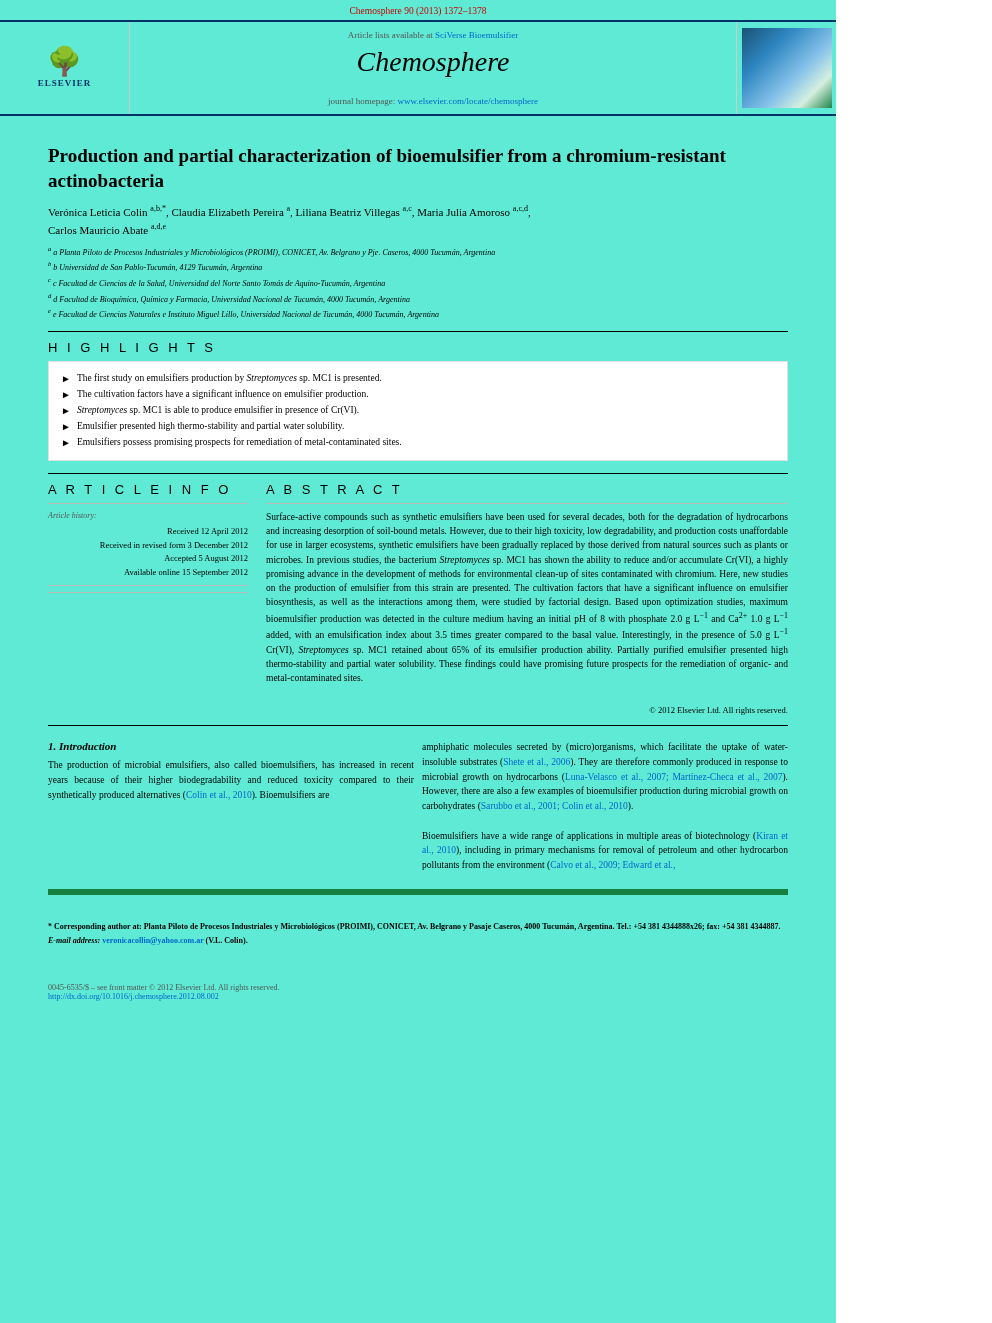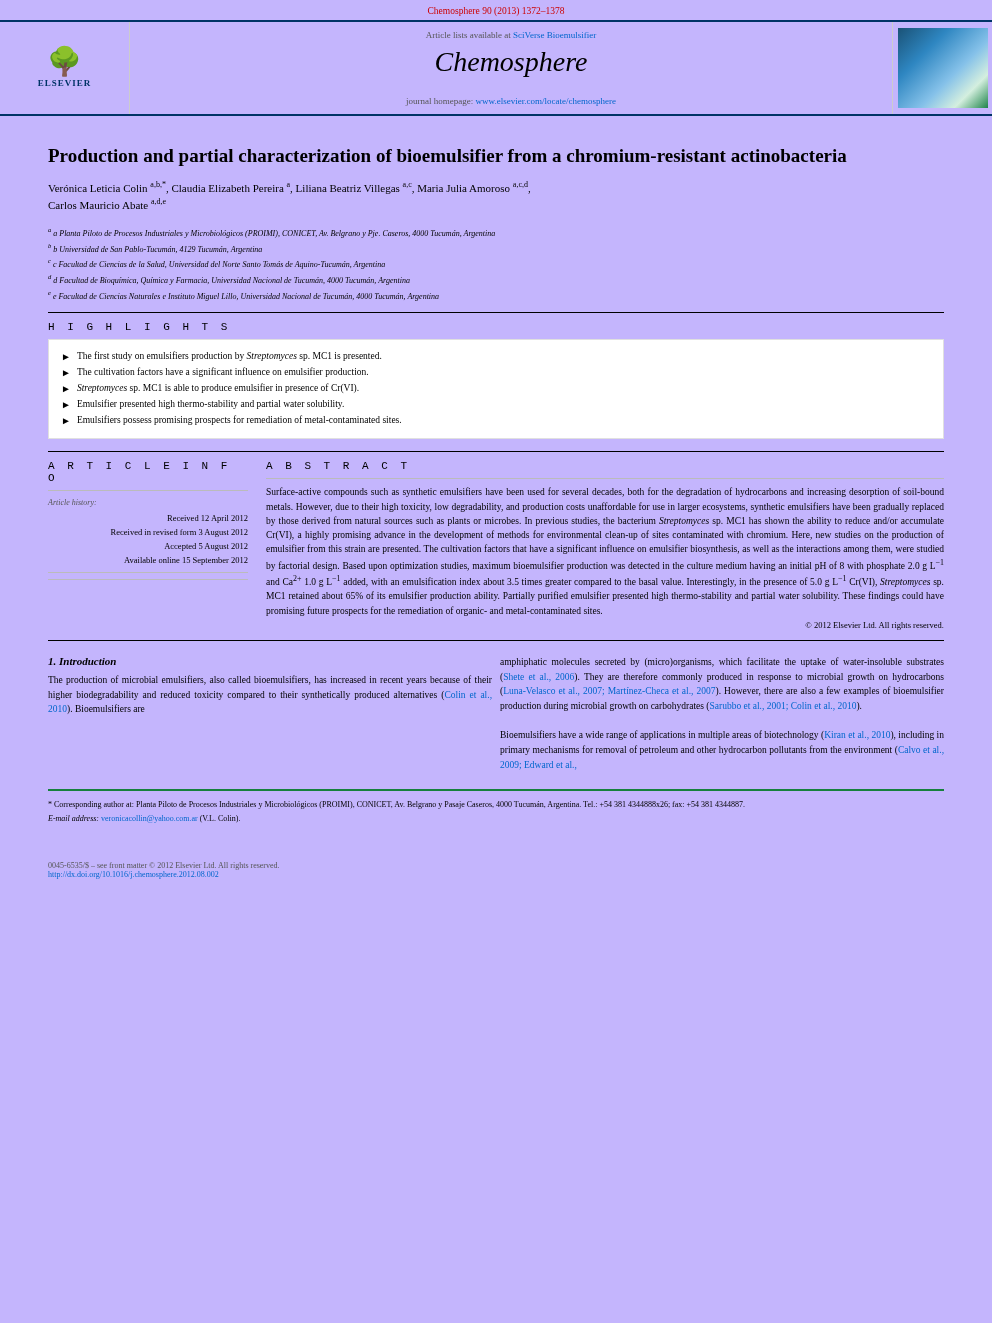--- a/index.html
+++ b/index.html
@@ -5,23 +5,23 @@
     * { box-sizing: border-box; margin: 0; padding: 0; }
     body {
       background: #fff;
       font-family: 'Times New Roman', Times, serif;
       font-size: 10px;
       color: #000;
       width: 992px;
       min-height: 1323px;
     }
     .page {
-      width: 992px;
+      width: 836px;
       min-height: 1323px;
-      background: #c4b5fd;
+      background: #5eead4;
       padding: 0;
     }
     
     .top-bar {
       text-align: center;
       padding: 6px 0 4px 0;
       font-size: 9.5px;
       color: #c00;
       border-bottom: none;
     }
@@ -125,21 +125,21 @@
       font-weight: bold;
       font-family: 'Times New Roman', serif;
       line-height: 1.3;
       margin: 18px 0 10px 0;
       color: #000;
     }
 
     
     .authors {
       font-size: 11px;
-      margin-bottom: 12px;
+      margin-bottom: 6px;
       line-height: 1.5;
     }
     .authors sup {
       font-size: 8px;
     }
     .affiliations {
       font-size: 8px;
       font-style: italic;
       line-height: 1.5;
       margin-bottom: 10px;
@@ -158,23 +158,23 @@
       margin: 8px 0;
     }
     hr.thin-line {
       border: none;
       border-top: 0.5px solid #bbb;
       margin: 6px 0;
     }
 
     
     .section-label {
-      font-size: 11px;
+      font-size: 13px;
       letter-spacing: 3px;
-      font-family: Liberation Mono, monospace;
+      font-family: Liberation Sans, sans-serif;
       color: #000;
       margin-bottom: 6px;
       font-weight: normal;
       text-transform: uppercase;
     }
     .highlights-box {
       border: 1px solid #e0e0e0;
       padding: 8px 12px;
       margin-bottom: 12px;
       background: #fff;
@@ -242,21 +242,21 @@
       line-height: 1.5;
       text-align: justify;
     }
     .abstract-text em {
       font-style: italic;
     }
 
     .copyright-line {
       font-size: 8.5px;
       text-align: right;
-      margin-top: 2px;
+      margin-top: 20px;
       color: #000;
     }
     .body-section-title {
       font-size: 11px;
       font-weight: bold;
       font-style: italic;
       margin-bottom: 6px;
     }
     .body-text {
       font-size: 9.5px;
@@ -269,25 +269,26 @@
       display: flex;
       gap: 8px;
       margin-top: 14px;
     }
     .body-col {
       flex: 1;
     }
 
     
     .footnotes {
-      border-top: 2px solid #15803d;
+      border-top: 6px solid #15803d;
       margin-top: 16px;
-      padding-top: 6px;
+      padding-top: 24px;
       font-size: 8px;
       line-height: 1.5;
+      font-weight: bold;
     }
     .footnotes p {
       margin: 2px 0;
     }
 
     
     .bottom-bar {
       margin-top: 20px;
       padding: 4px 48px;
       font-size: 8px;
@@ -375,21 +376,21 @@
     <hr class="section-line">
 
     <div class="two-col">
 
       <div class="left-col">
         <div class="section-label">A R T I C L E   I N F O</div>
         <hr class="thin-line">
         <div class="article-info-section">
           <div class="sub-section-title">Article history:</div>
           <p>Received 12 April 2012</p>
-          <p>Received in revised form 3 August 2012</p>
+          <p>Received in revised form 3 December 2012</p>
           <p>Accepted 5 August 2012</p>
           <p>Available online 15 September 2012</p>
         </div>
         <hr class="thin-line">
         <hr class="thin-line">
       </div>
 
       <div class="right-col">
         <div class="section-label">A B S T R A C T</div>
         <hr class="thin-line">

